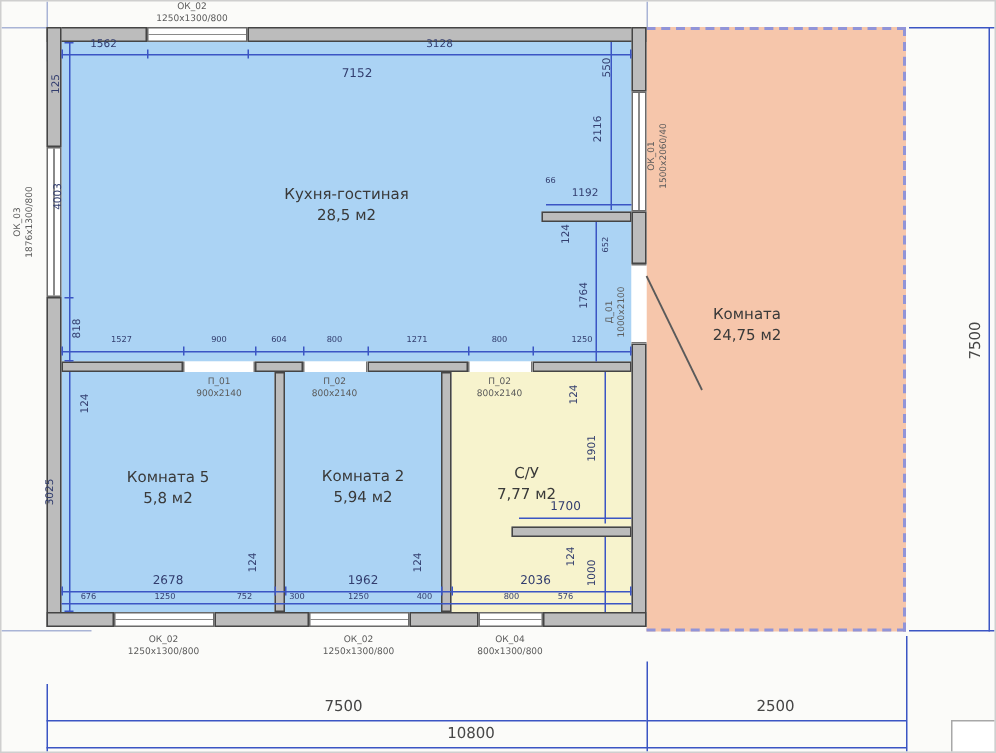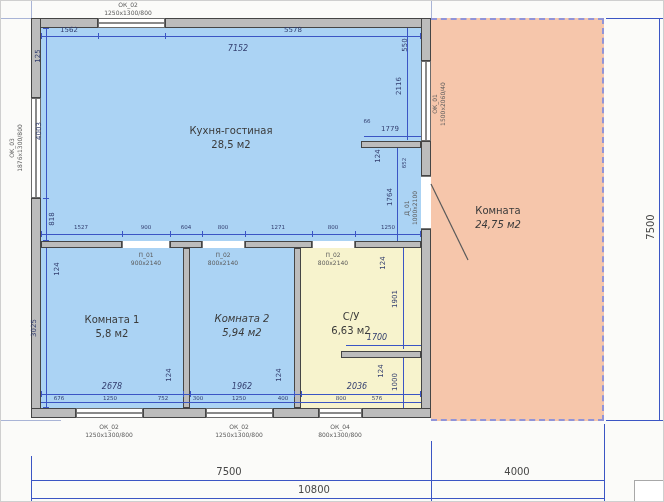--- a/index.html
+++ b/index.html
@@ -18,21 +18,21 @@
   .win-v{position:absolute;box-sizing:border-box;border:1px solid #6b6b6b;
          background:linear-gradient(to right,#fff 0 42%,#8a8a8a 42% 58%,#fff 58% 100%);}
   .door-h{position:absolute;background:#ffffff;border-left:1px solid #777;border-right:1px solid #777;box-sizing:border-box;}
   .door-v{position:absolute;background:#ffffff;border-top:1px solid #777;border-bottom:1px solid #777;box-sizing:border-box;}
   .dline{position:absolute;background:#3b55c4;}
   .axis{position:absolute;background:#a9b4d6;}
   .dim{position:absolute;color:#323d6e;font-size:7px;line-height:1;white-space:nowrap;
        transform:translate(-50%,-50%);}
   .dim.v{transform:translate(-50%,-50%) rotate(-90deg);}
   .dim.tiny{font-size:5.5px;}
-  .dim.med{font-size:8px;font-style:italic;}
+  .dim.med{font-size:8px;}
   .dim.big{font-size:10px;color:#474747;}
   .dim.big.v{transform:translate(-50%,-50%) rotate(-90deg);}
   .roomlbl{position:absolute;color:#3a3a3a;font-size:10px;text-align:center;line-height:1.35;
            white-space:nowrap;transform:translate(-50%,-50%);}
   .winlbl{position:absolute;color:#5b5b5b;font-size:6px;text-align:center;line-height:1.3;
           white-space:nowrap;transform:translate(-50%,-50%);}
   .winlbl.v{transform:translate(-50%,-50%) rotate(-90deg);}
   .winlbl span{display:block;}
   .frame-corner{position:absolute;left:633px;top:479px;width:30px;height:22px;background:#fff;border:1px solid #a8a8a8;box-sizing:border-box;}
 </style>
@@ -138,33 +138,33 @@
   <div class="dline" style="left:605px;top:17px;width:57px;height:1px;"></div>
   <div class="dline" style="left:605px;top:419px;width:57px;height:1px;"></div>
   <div class="dline" style="left:30px;top:479px;width:400px;height:1px;"></div>
   <div class="dline" style="left:430px;top:479px;width:173px;height:1px;"></div>
   <div class="dline" style="left:30px;top:497px;width:573px;height:1px;"></div>
   <div class="dline" style="left:30px;top:455px;width:1px;height:45px;"></div>
   <div class="dline" style="left:430px;top:440px;width:1px;height:60px;"></div>
   <div class="dline" style="left:603px;top:423px;width:1px;height:77px;"></div>
 
   <span class="dim" style="left:68px;top:29px;">1562</span>
-  <span class="dim" style="left:292px;top:29px;">5578</span>
+  <span class="dim" style="left:292px;top:29px;">3128</span>
   <span class="dim med" style="left:237px;top:48px;">7152</span>
 
   <span class="dim v" style="left:37px;top:55px;">125</span>
   <span class="dim v" style="left:38px;top:130px;">4003</span>
   <span class="dim v" style="left:51px;top:218px;">818</span>
   <span class="dim v" style="left:33px;top:327px;">3025</span>
   <span class="dim v" style="left:56px;top:268px;">124</span>
 
   <span class="dim v" style="left:404px;top:44px;">550</span>
   <span class="dim v" style="left:398px;top:85px;">2116</span>
   <span class="dim tiny" style="left:366px;top:121px;">66</span>
-  <span class="dim" style="left:389px;top:128px;">1779</span>
+  <span class="dim" style="left:389px;top:128px;">1192</span>
   <span class="dim v" style="left:377px;top:155px;">124</span>
   <span class="dim v tiny" style="left:404px;top:162px;">652</span>
   <span class="dim v" style="left:389px;top:196px;">1764</span>
 
   <span class="dim tiny" style="left:80px;top:227px;">1527</span>
   <span class="dim tiny" style="left:145px;top:227px;">900</span>
   <span class="dim tiny" style="left:185px;top:227px;">604</span>
   <span class="dim tiny" style="left:222px;top:227px;">800</span>
   <span class="dim tiny" style="left:277px;top:227px;">1271</span>
   <span class="dim tiny" style="left:332px;top:227px;">800</span>
@@ -185,21 +185,21 @@
   <span class="dim tiny" style="left:340px;top:398px;">800</span>
   <span class="dim tiny" style="left:376px;top:398px;">576</span>
 
   <span class="dim v" style="left:382px;top:262px;">124</span>
   <span class="dim v" style="left:394px;top:298px;">1901</span>
   <span class="dim med" style="left:376px;top:337px;">1700</span>
   <span class="dim v" style="left:380px;top:370px;">124</span>
   <span class="dim v" style="left:394px;top:381px;">1000</span>
 
   <span class="dim big" style="left:228px;top:471px;">7500</span>
-  <span class="dim big" style="left:516px;top:471px;">4000</span>
+  <span class="dim big" style="left:516px;top:471px;">2500</span>
   <span class="dim big" style="left:313px;top:489px;">10800</span>
   <span class="dim big v" style="left:650px;top:226px;">7500</span>
 
   <div class="winlbl" style="left:127px;top:8px;">
     <span>ОК_02</span>
     <span>1250х1300/800</span>
   </div>
   <div class="winlbl v" style="left:15px;top:147px;">
     <span>ОК_03</span>
     <span>1876х1300/800</span>
@@ -235,31 +235,31 @@
   <div class="winlbl" style="left:332px;top:258px;">
     <span>П_02</span>
     <span>800х2140</span>
   </div>
 
   <div class="roomlbl" style="left:230px;top:136px;">
     <span style="display:block;">Кухня-гостиная</span>
     <span style="display:block;">28,5 м2</span>
   </div>
   <div class="roomlbl" style="left:111px;top:325px;">
-    <span style="display:block;">Комната 1</span>
+    <span style="display:block;">Комната 5</span>
     <span style="display:block;">5,8 м2</span>
   </div>
-  <div class="roomlbl" style="left:241px;top:324px;font-style:italic;">
+  <div class="roomlbl" style="left:241px;top:324px;">
     <span style="display:block;">Комната 2</span>
     <span style="display:block;">5,94 м2</span>
   </div>
   <div class="roomlbl" style="left:350px;top:322px;">
     <span style="display:block;">С/У</span>
-    <span style="display:block;">6,63 м2</span>
+    <span style="display:block;">7,77 м2</span>
   </div>
   <div class="roomlbl" style="left:497px;top:216px;">
     <span style="display:block;">Комната</span>
-    <span style="display:block;font-style:italic;">24,75 м2</span>
+    <span style="display:block;">24,75 м2</span>
   </div>
 
   <div class="frame-corner"></div>
 
 </div>
 
 </body></html>

